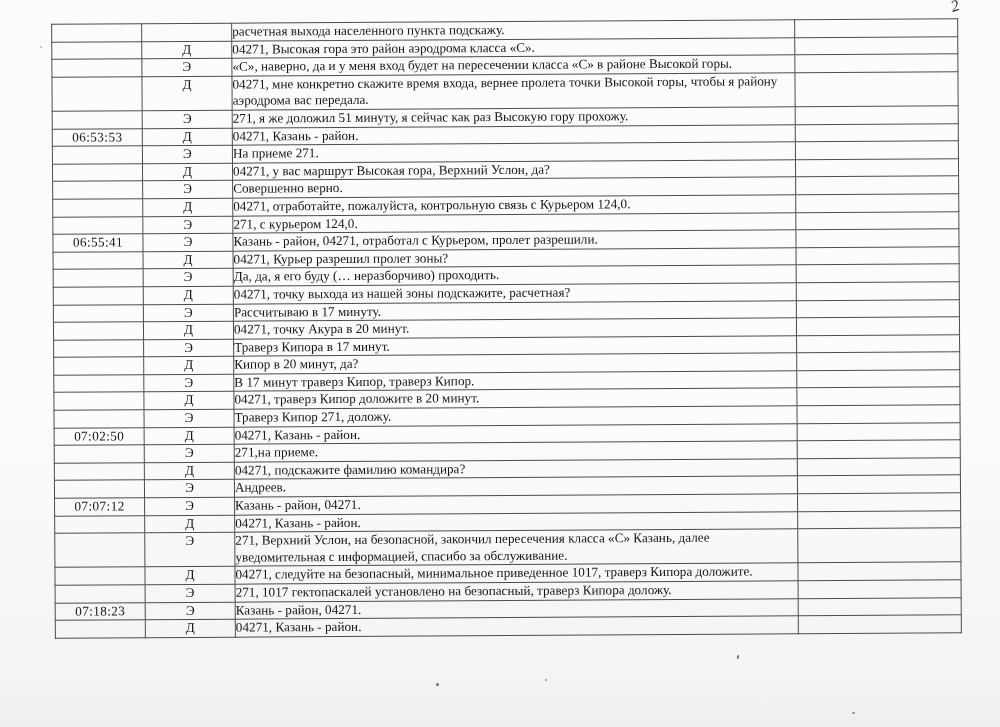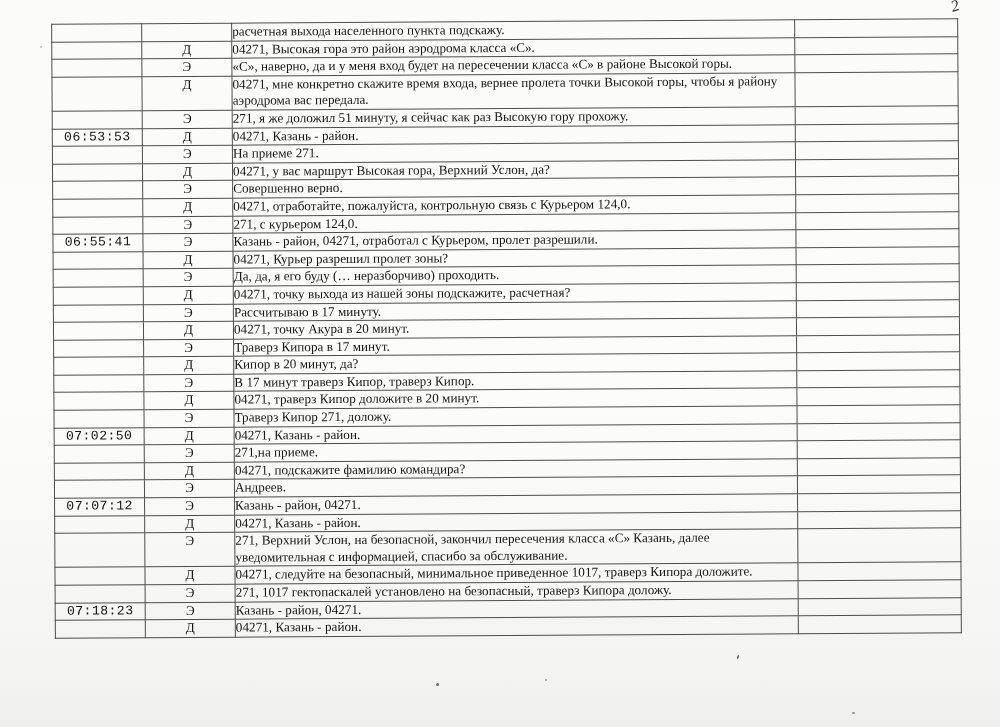--- a/index.html
+++ b/index.html
@@ -40,21 +40,21 @@
   table.transcript td {
     border: 1px solid #4d4d4d;
     padding: 0;
     vertical-align: top;
     font-size: 13.2px;
     line-height: 16.6px;
     height: 16.6px;
     overflow: hidden;
     white-space: normal;
   }
-  td.time-cell   { text-align: center; letter-spacing: 0.4px; font-family: Liberation Mono, monospace; }
+  td.time-cell   { text-align: center; letter-spacing: 0.4px; }
   td.speaker-cell{ text-align: center; font-size: 13.8px; }
   td.text-cell   { padding: 0 4px 0 5px; }
   td.note-cell   { }
 
   .speck {
     position: absolute;
     background: #6a6a6a;
     border-radius: 50%;
   }
   .speck.s1 { left: 737px; top: 655px; width: 2px; height: 4px; transform: rotate(18deg); }

